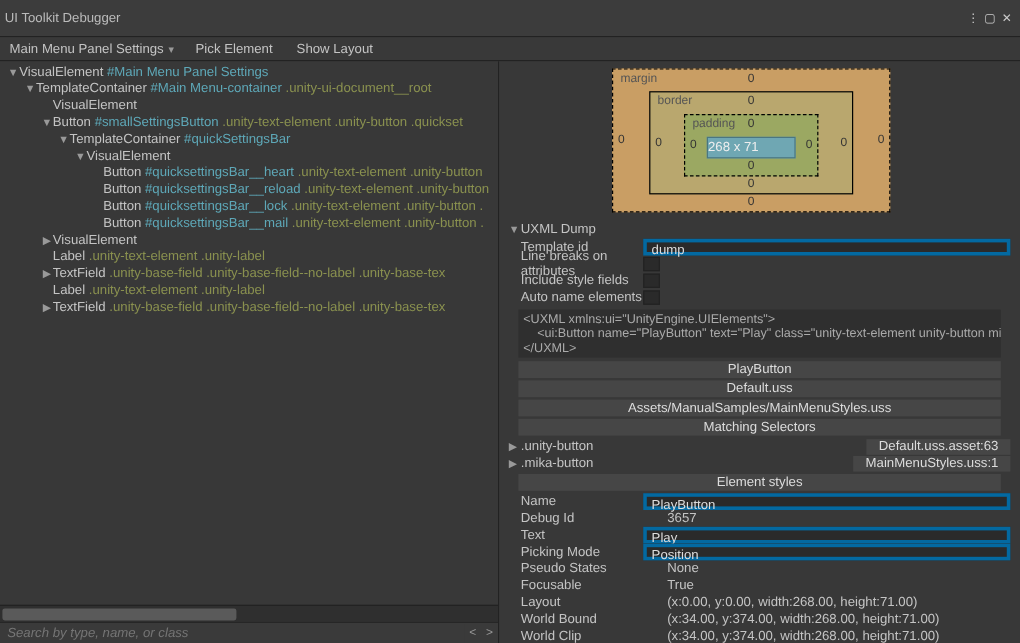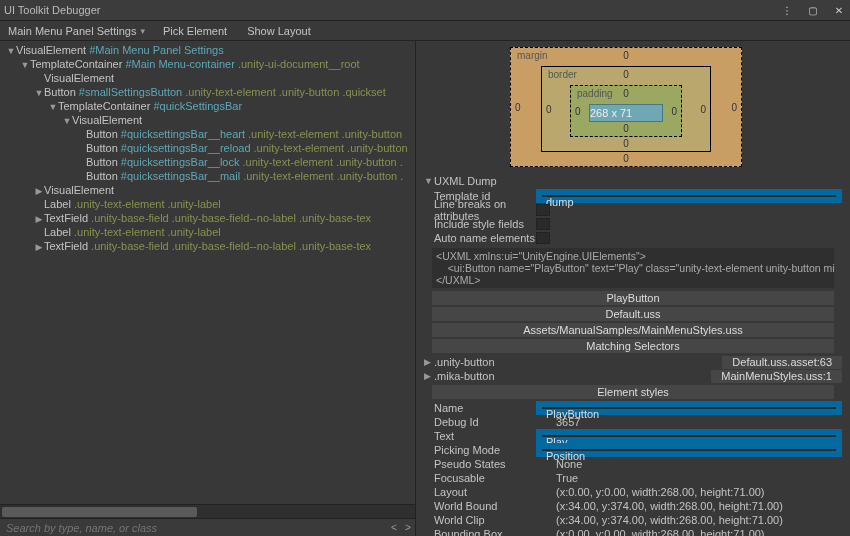--- a/index.html
+++ b/index.html
@@ -1,20 +1,20 @@
 <!DOCTYPE html>
 <html><head>
 <meta charset="utf-8">
 <style>
 * { margin:0; padding:0; box-sizing:border-box; font-family:Arial,Helvetica,sans-serif; }
 body { width:850px; height:536px; background:#383838; color:#c4c4c4; font-size:11px; overflow:hidden; }
 .window { width:100%; height:100%; display:flex; flex-direction:column; }
 
 
-.titlebar { height:21px; background:#3c3c3c; border-bottom:1px solid #222; display:flex; align-items:center; padding:0 4px;gap:12px; }
+.titlebar { height:31px; background:#3c3c3c; border-bottom:1px solid #222; display:flex; align-items:center; padding:0 4px; }
 .titlebar .title { font-size:11px; color:#bbb; }
 .titlebar .spacer { flex:1; }
 .winbtn { width:14px; height:14px; display:flex; align-items:center; justify-content:center; color:#ccc; font-size:10px; cursor:default; }
 
 
 .toolbar { height:20px; background:#393939; border-bottom:1px solid #222; display:flex; align-items:center; padding:0 0; }
 .toolbar-item { padding:0 8px; height:100%; display:flex; align-items:center; color:#c4c4c4; }
 .toolbar-item.dropdown::after { content:"▾"; margin-left:4px; font-size:9px; color:#999; }
 .toolbar-item.toggle { padding:0 10px; }
 
@@ -48,21 +48,21 @@
 .bm-num.l2   { left:4px; top:50%; transform:translateY(-50%); }
 .bm-num.r2   { right:4px; top:50%; transform:translateY(-50%); }
 
 
 .props { flex:1; overflow:hidden; padding:0 8px 0 0; }
 .section-header { display:flex; align-items:center; padding:2px 0 2px 8px; }
 .section-header .fold { font-size:9px; color:#999; width:10px; }
 .section-header .name { color:#c4c4c4; }
 .prow { display:flex; align-items:center; height:14px; padding-left:18px; }
 .prow .plabel { width:102px; color:#c4c4c4; }
-.input-like { flex:1; background:#2a2a2a; color:#ddd; padding:1px 4px; height:14px; line-height:12px; border:6px solid #0369a1; }
+.input-like { flex:1; background:#2a2a2a; color:#ddd; padding:1px 4px; height:14px; line-height:12px; border:3px solid #0369a1; }
 .check { width:14px; height:12px; background:#2a2a2a; border:1px solid #222; }
 .codeblock { margin:3px 8px 3px 16px; padding:2px 4px; background:#2f2f2f; color:#aaa; font-size:10.5px; line-height:12px; white-space:pre; overflow:hidden; }
 .bar { margin:2px 8px 2px 16px; text-align:center; background:#464646; height:14px; line-height:14px; color:#ddd; }
 .selrow { display:flex; align-items:center; padding-left:8px; height:14px; }
 .selrow .fold { font-size:9px; color:#999; width:10px; }
 .selrow .selname { color:#c4c4c4; }
 .selrow .spacer { flex:1; }
 .selrow .pill { background:#464646; padding:0 10px; height:13px; line-height:13px; color:#ddd; }
 .valrow { display:flex; align-items:center; height:14px; padding-left:18px;gap:20px; }
 .valrow .plabel { width:102px; color:#c4c4c4; }

